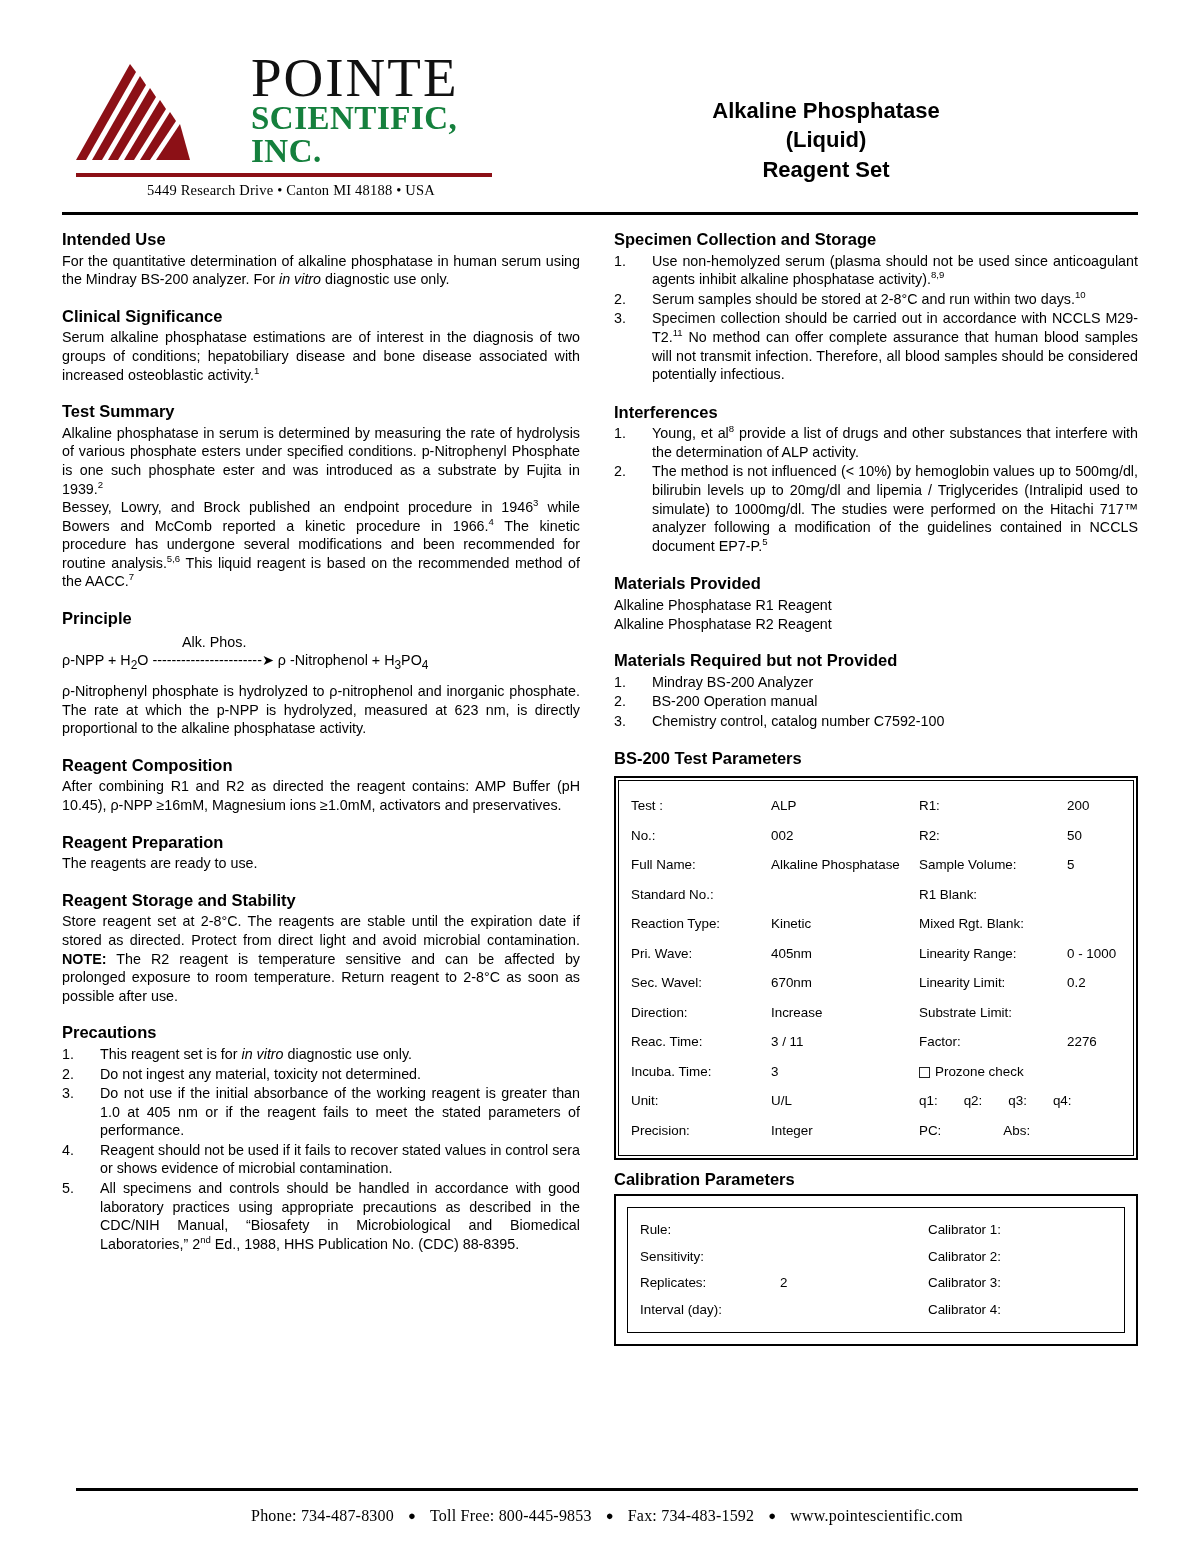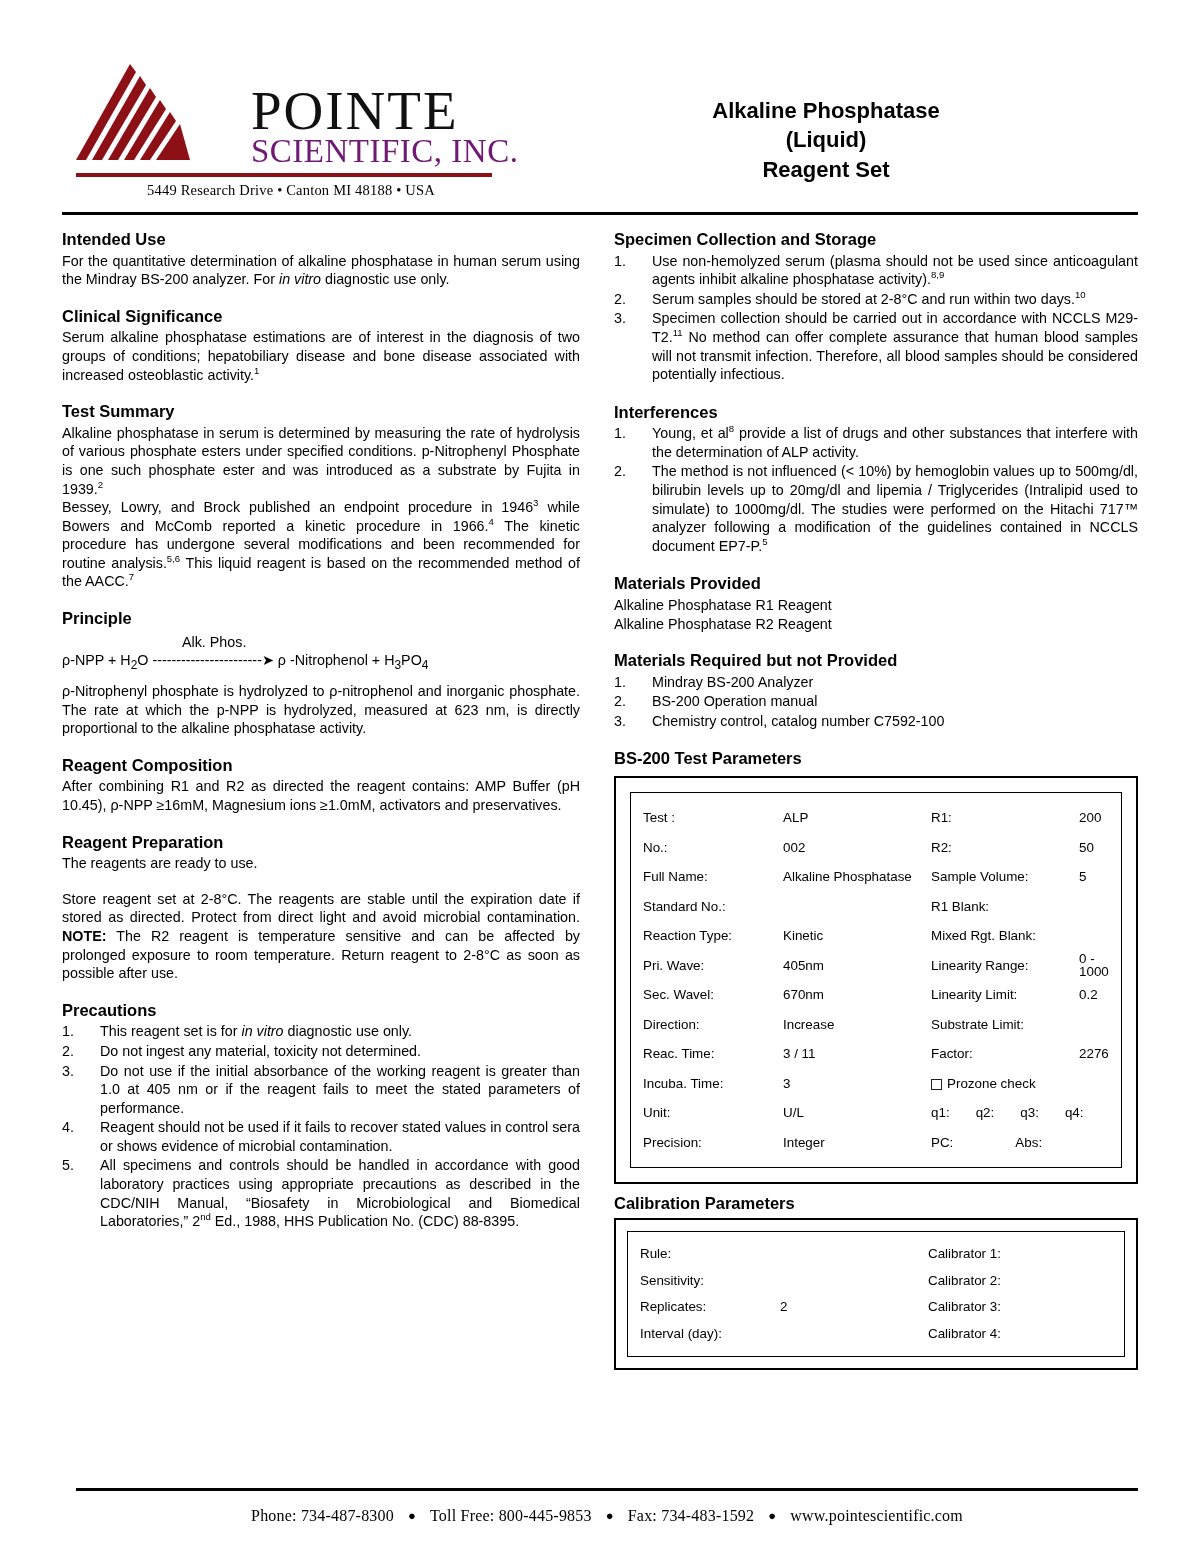--- a/index.html
+++ b/index.html
@@ -55,24 +55,23 @@
     line-height: 0.92;
     letter-spacing: 2px;
     font-weight: 400;
     color: #111111;
   }
   .wordmark .scientific {
     font-family: "Liberation Serif", serif;
     font-size: 33px;
     line-height: 1.0;
     letter-spacing: 0.5px;
-    font-weight: 400;
-    color: #701a75;
+    font-weight: 700;
+    color: #15803d;
     margin-top: -2px;
-    text-align: center;
   }
   .logo-rule {
     height: 4px;
     background: #8c1016;
     margin: 3px 0 0 14px;
     width: 416px;
   }
   .logo-address {
     font-family: "Liberation Serif", serif;
     font-size: 14.5px;
@@ -158,21 +157,21 @@
   }
   .eq-main {
     font-size: 14.3px;
     line-height: 1.35;
     white-space: nowrap;
   }
 
   
   .param-table {
     border: 2px solid #000;
-    padding: 14px;
+    padding: 2px;
     margin-top: 7px;
   }
   .param-inner {
     border: 1px solid #000;
     padding: 10px 0 10px 0;
   }
   .prow {
     display: flex;
     font-size: 13.4px;
     line-height: 1.0;
@@ -297,20 +296,21 @@
 
       <div class="gap"></div>
       <h2 class="sec">Reagent Composition</h2>
       <p class="body">After combining R1 and R2 as directed the reagent contains:  AMP Buffer (pH 10.45), ρ-NPP ≥16mM, Magnesium ions ≥1.0mM, activators and preservatives.</p>
 
       <div class="gap"></div>
       <h2 class="sec">Reagent Preparation</h2>
       <p class="body noj">The reagents are ready to use.</p>
 
       <div class="gap"></div>
+      <h2 class="sec">Reagent Storage and Stability</h2>
       <p class="body"><span>Store reagent set at 2-8°C.  The reagents are stable until the expiration date if stored as directed. Protect from direct light and avoid microbial contamination. </span><span class="bd">NOTE:</span><span> The R2 reagent is temperature sensitive and can be affected by prolonged exposure to room temperature. Return reagent to 2-8°C as soon as possible after use.</span></p>
 
       <div class="gap"></div>
       <h2 class="sec">Precautions</h2>
       <ol class="num">
         <li>
             <span class="n">1.</span>
             <span class="t"><span>This reagent set is for </span><span class="it">in vitro</span><span> diagnostic use only.</span></span>
           </li>
         <li>

